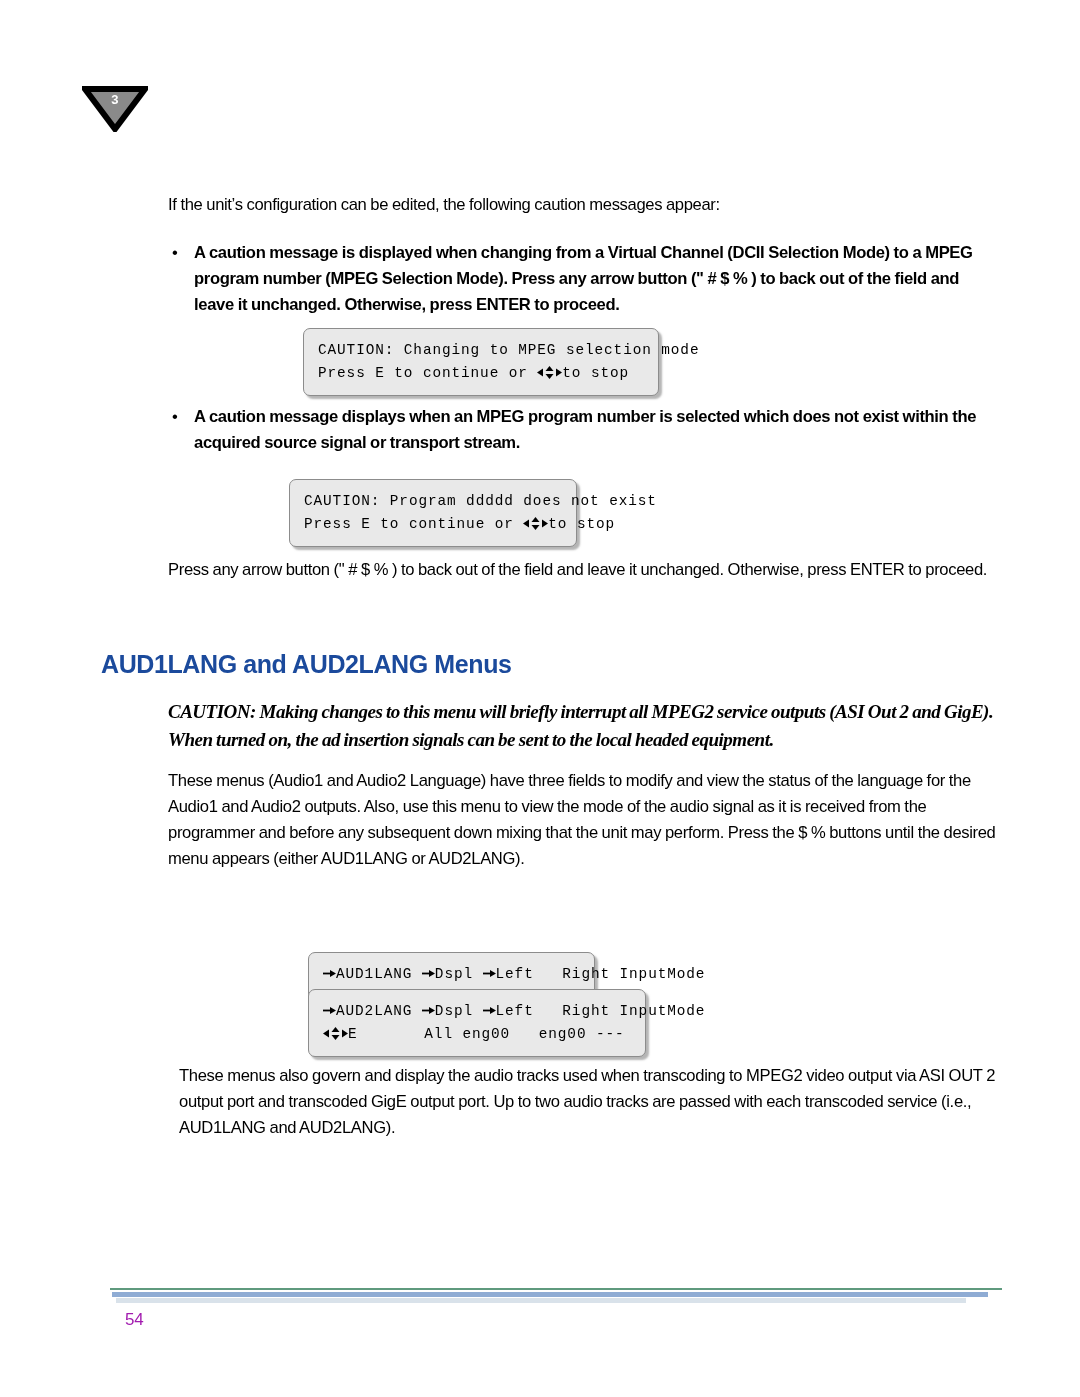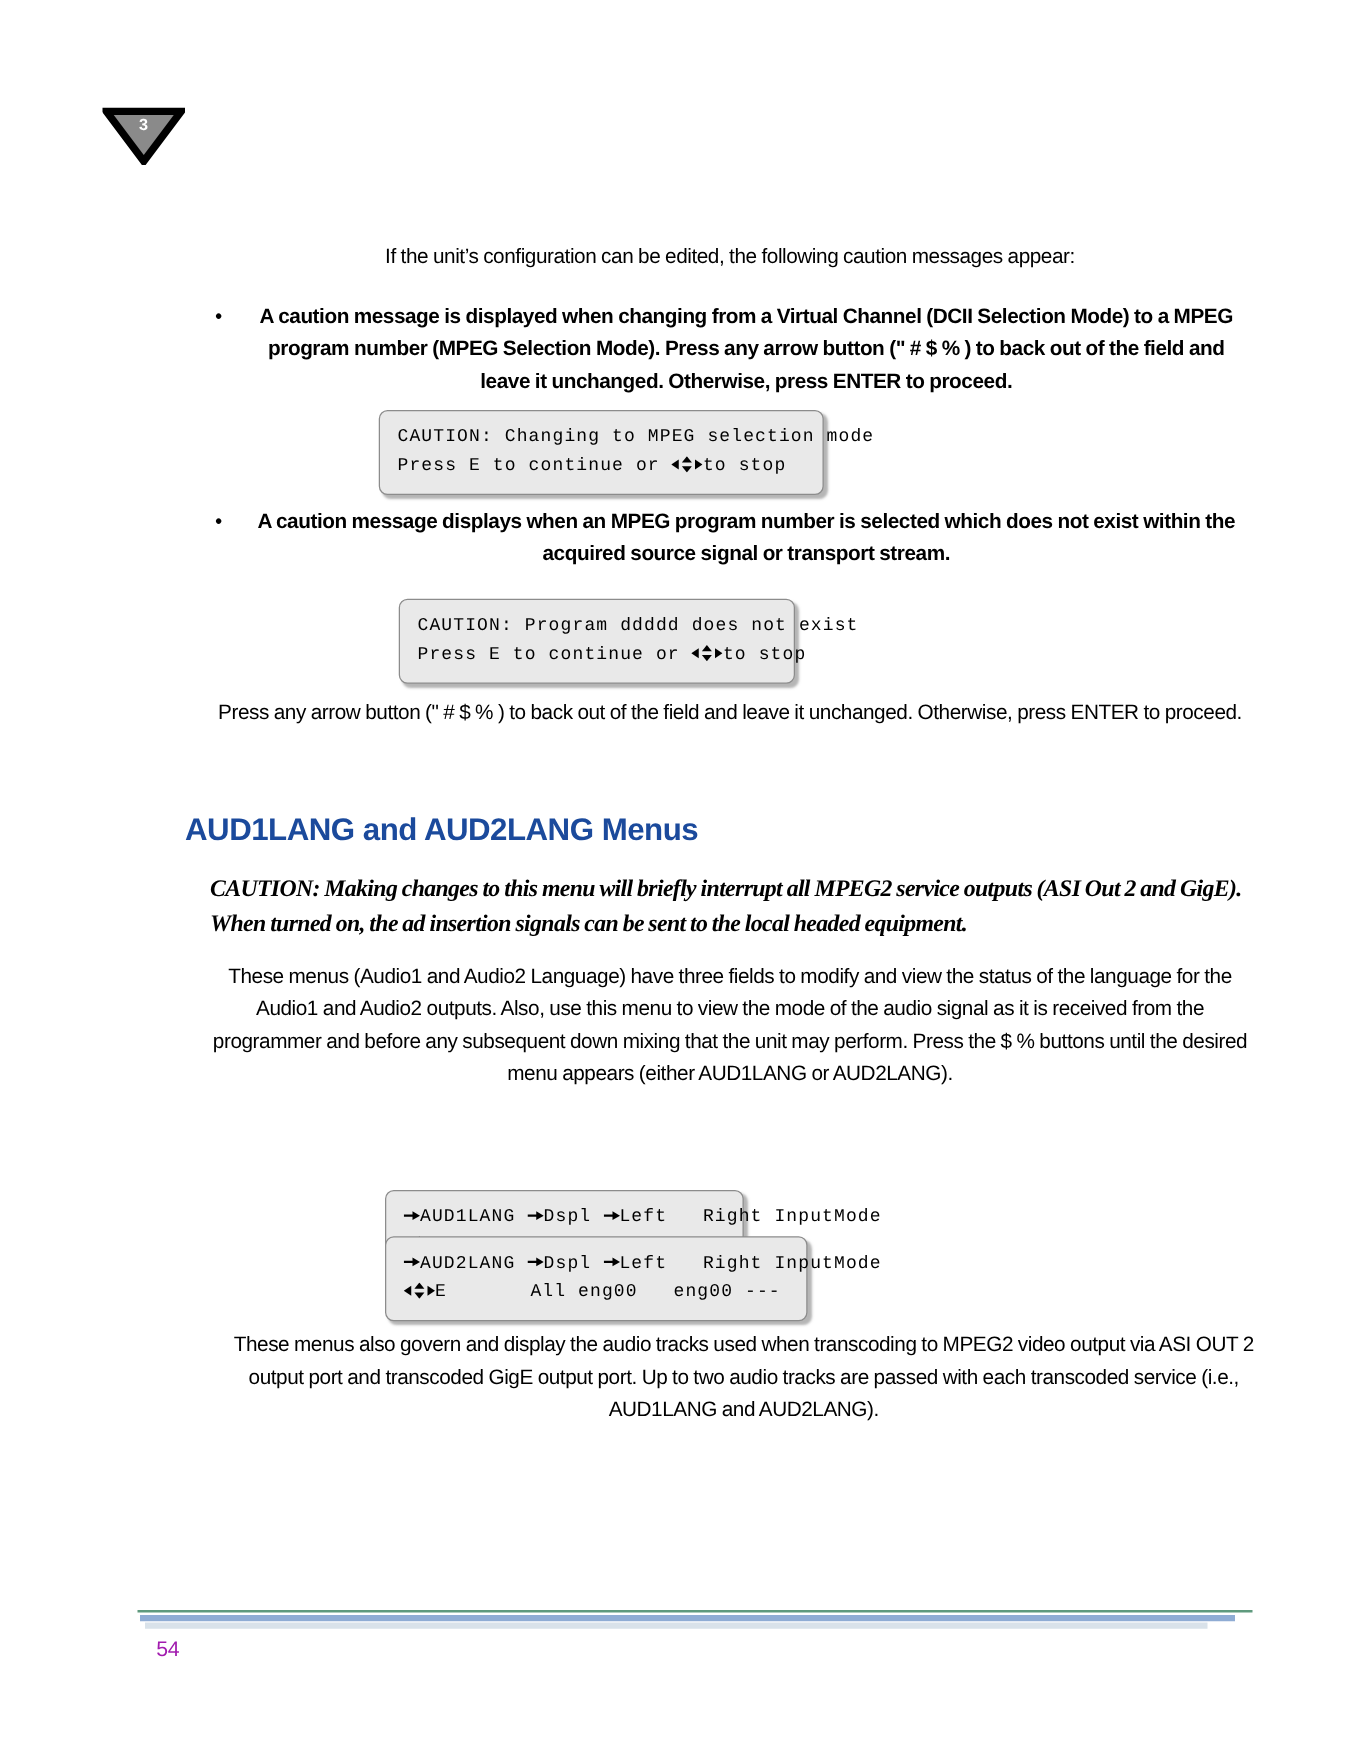--- a/index.html
+++ b/index.html
@@ -47,21 +47,21 @@
   }
 
   p.body-text {
     margin: 0 0 0 0;
     font-family: "Liberation Sans", sans-serif;
     font-size: 16.6px;
     line-height: 26px;
     color: #000000;
     letter-spacing: -0.35px;
     word-spacing: -0.4px;
-    text-align: center;
+    text-align: left;
   }
 
   .bullet-row {
     display: flex;
     align-items: flex-start;
   }
   .bullet-dot {
     width: 26px;
     flex: 0 0 26px;
     font-size: 16.6px;
@@ -118,21 +118,20 @@
   .section-heading {
     position: absolute;
     left: 101px;
     top: 650px;
     font-family: "Liberation Sans", sans-serif;
     font-size: 25px;
     font-weight: bold;
     color: #1b4a9c;
     letter-spacing: -0.4px;
     white-space: nowrap;
-    margin-left: 47px;
   }
 
   
   .caution-note {
     position: absolute;
     left: 168px;
     top: 698px;
     width: 835px;
     font-family: "Liberation Serif", serif;
     font-style: italic;
@@ -209,21 +208,21 @@
         </svg></span><span>to stop</span></div>
 </div>
 
 <div class="content" style="top:404px;">
   <div class="bullet-row">
     <div class="bullet-dot">•</div>
     <p class="body-text bullet-body">A caution message displays when an MPEG program number is selected which does not exist within the acquired source signal or transport stream.</p>
   </div>
 </div>
 
-<div class="lcd" style="left:319px; top:479px; width:317px;">
+<div class="lcd" style="left:289px; top:479px; width:288px;">
   <div class="lcd-line">CAUTION: Program ddddd does not exist</div>
   <div class="lcd-line"><span>Press E to continue or </span><span class="arrow-cluster"><svg width="25" height="13" viewBox="0 0 25 13">
           <polygon points="0,6.5 6,2.5 6,10.5" fill="#000"></polygon>
           <polygon points="25,6.5 19,2.5 19,10.5" fill="#000"></polygon>
           <polygon points="12.5,0 16.5,5 8.5,5" fill="#000"></polygon>
           <polygon points="12.5,13 16.5,8 8.5,8" fill="#000"></polygon>
         </svg></span><span>to stop</span></div>
 </div>
 
 <div class="content" style="top:557px;">

